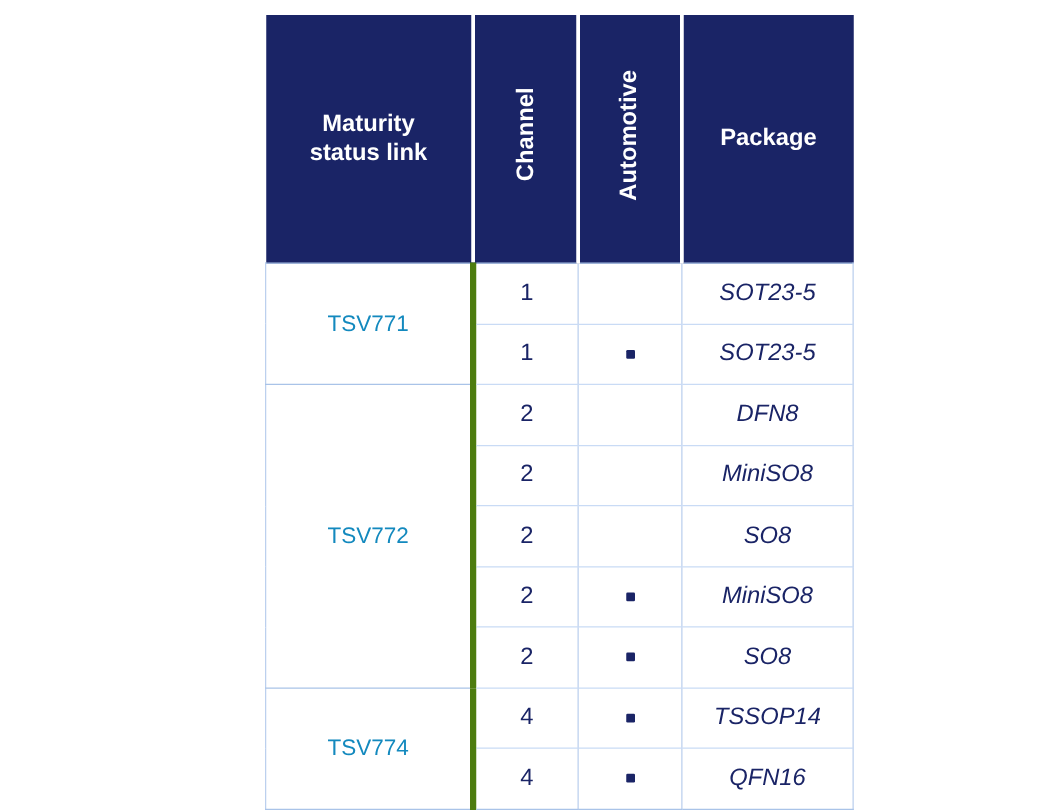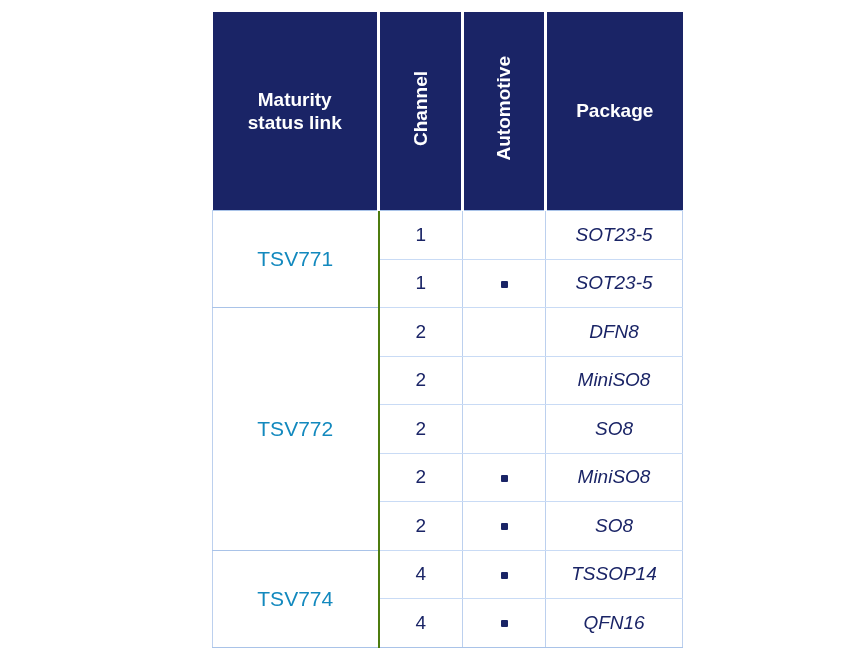--- a/index.html
+++ b/index.html
@@ -71,25 +71,25 @@
   }
   tbody tr.group-start > td {
     border-top: 1px solid #a9c3e8;
   }
   tbody tr:last-child > td {
     border-bottom: 1px solid #a9c3e8;
   }
 
   td.name-cell {
     color: #1389be;
-    font-size: 21px;
+    font-size: 18px;
     text-align: center;
     vertical-align: middle;
     border-left: 1px solid #bcd0ee;
-    border-right: 2px solid #4d7c0f;
+    border-right: 5px solid #4d7c0f;
     border-bottom: 1px solid #a9c3e8;
   }
   td.chan-cell  { width: 84px; }
   td.auto-cell  { width: 83px; }
   td.pkg-cell   { width: 137px; font-style: italic; }
   td.name-cell  { width: 166px; }
 
   .dot {
     display: inline-block;
     width: 7px;

